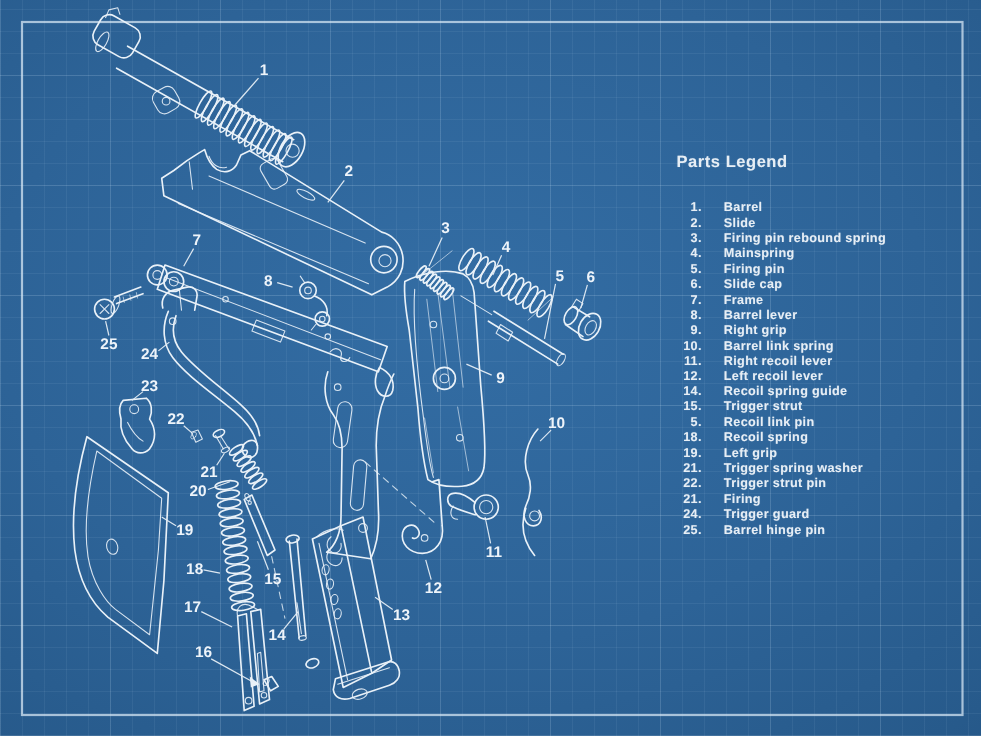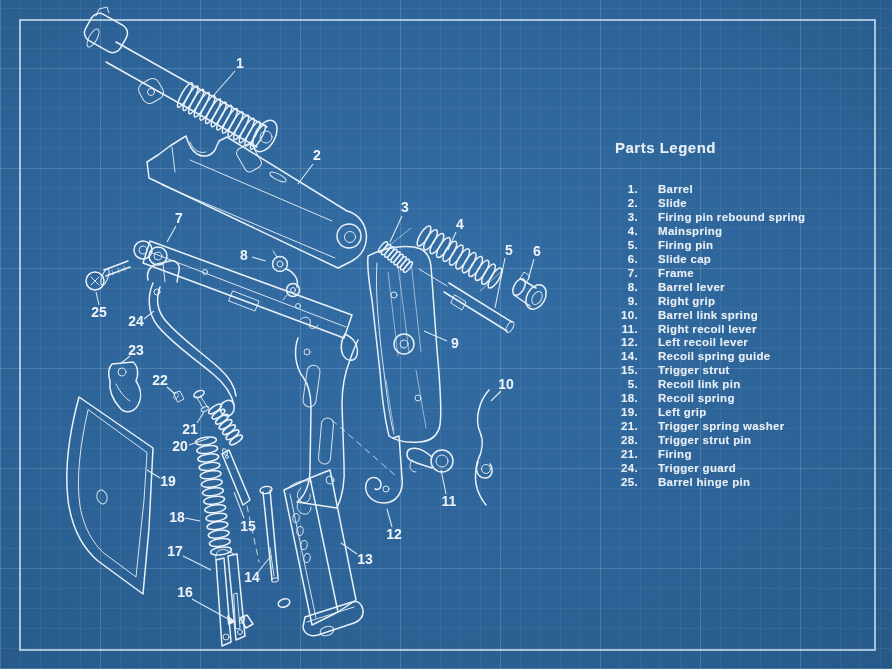--- a/index.html
+++ b/index.html
@@ -476,21 +476,21 @@
     <span class="legend-name">Left grip</span>
   </div>
 
 
   <div class="legend-row">
     <span class="legend-num">21.</span>
     <span class="legend-name">Trigger spring washer</span>
   </div>
 
   <div class="legend-row">
-    <span class="legend-num">28.</span>
+    <span class="legend-num">22.</span>
     <span class="legend-name">Trigger strut pin</span>
   </div>
 
   <div class="legend-row">
     <span class="legend-num">21.</span>
     <span class="legend-name">Firing</span>
   </div>
 
   <div class="legend-row">
     <span class="legend-num">24.</span>

